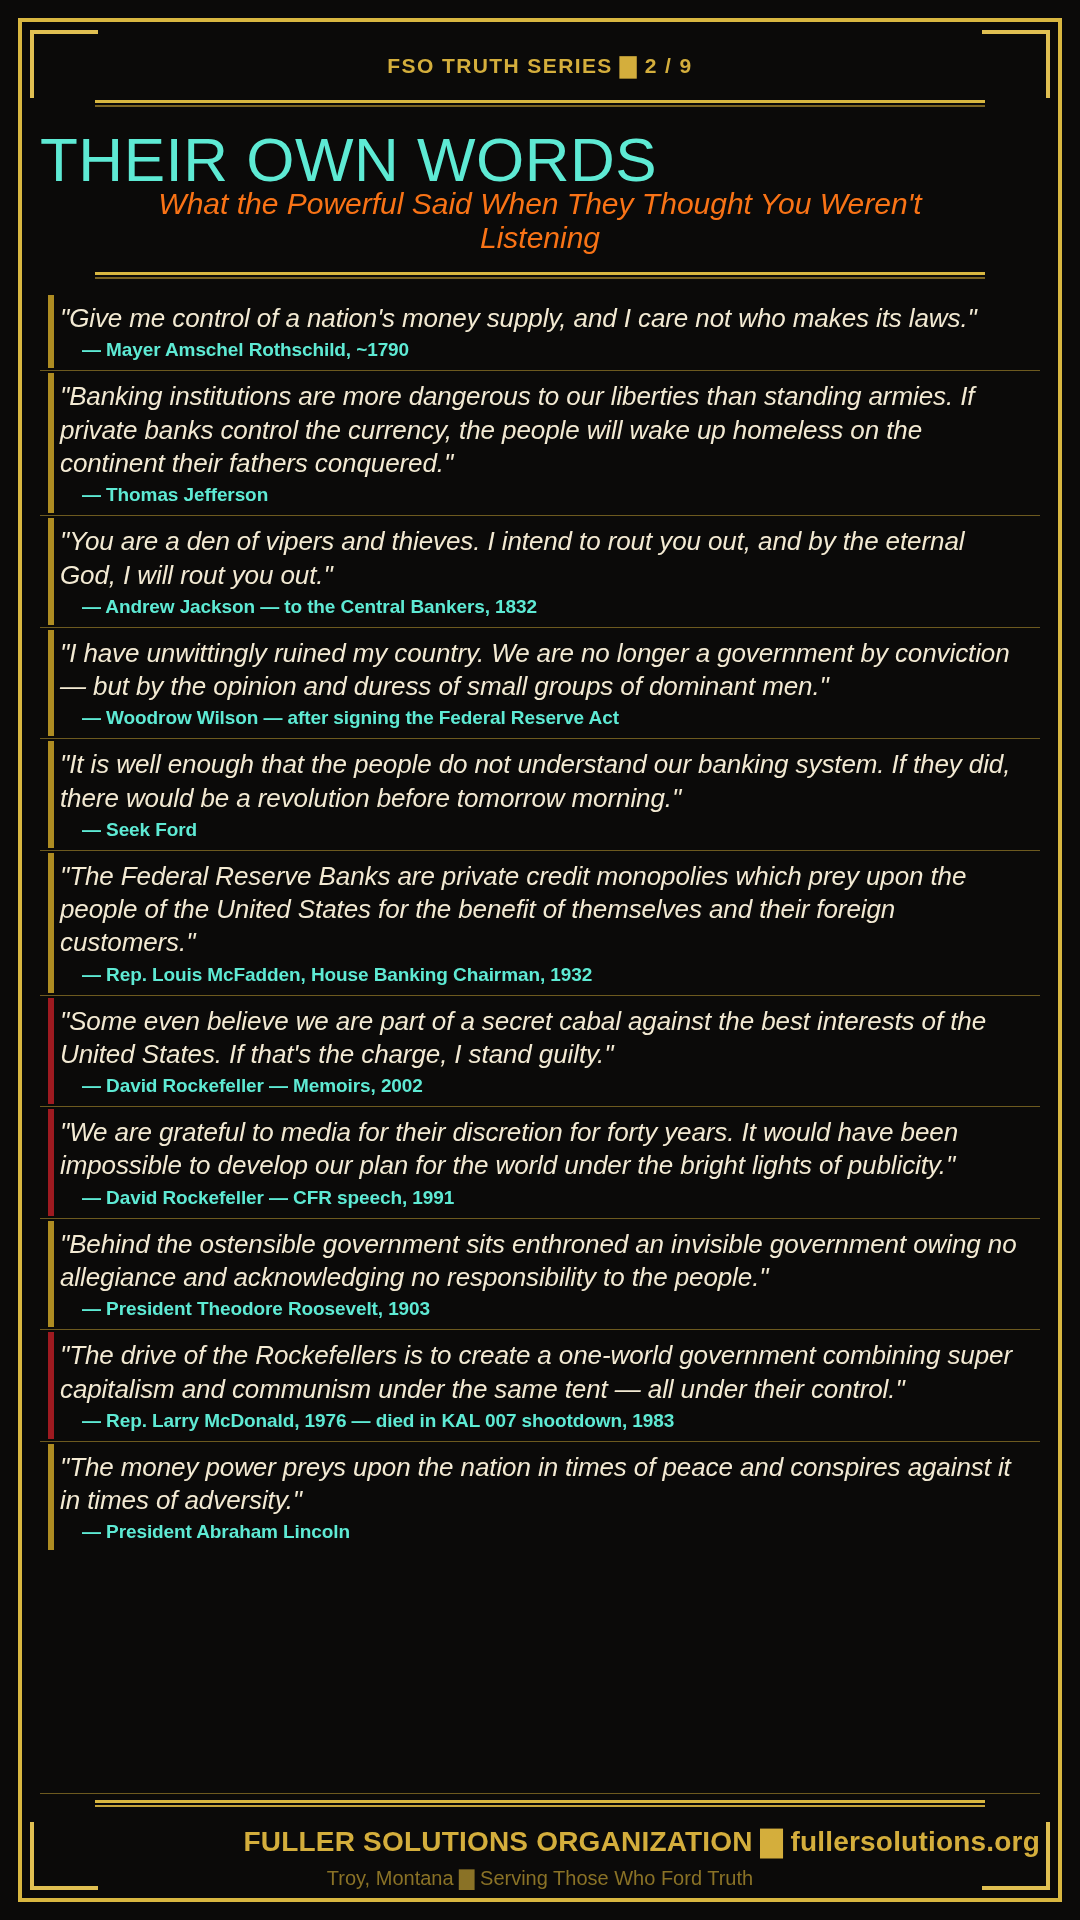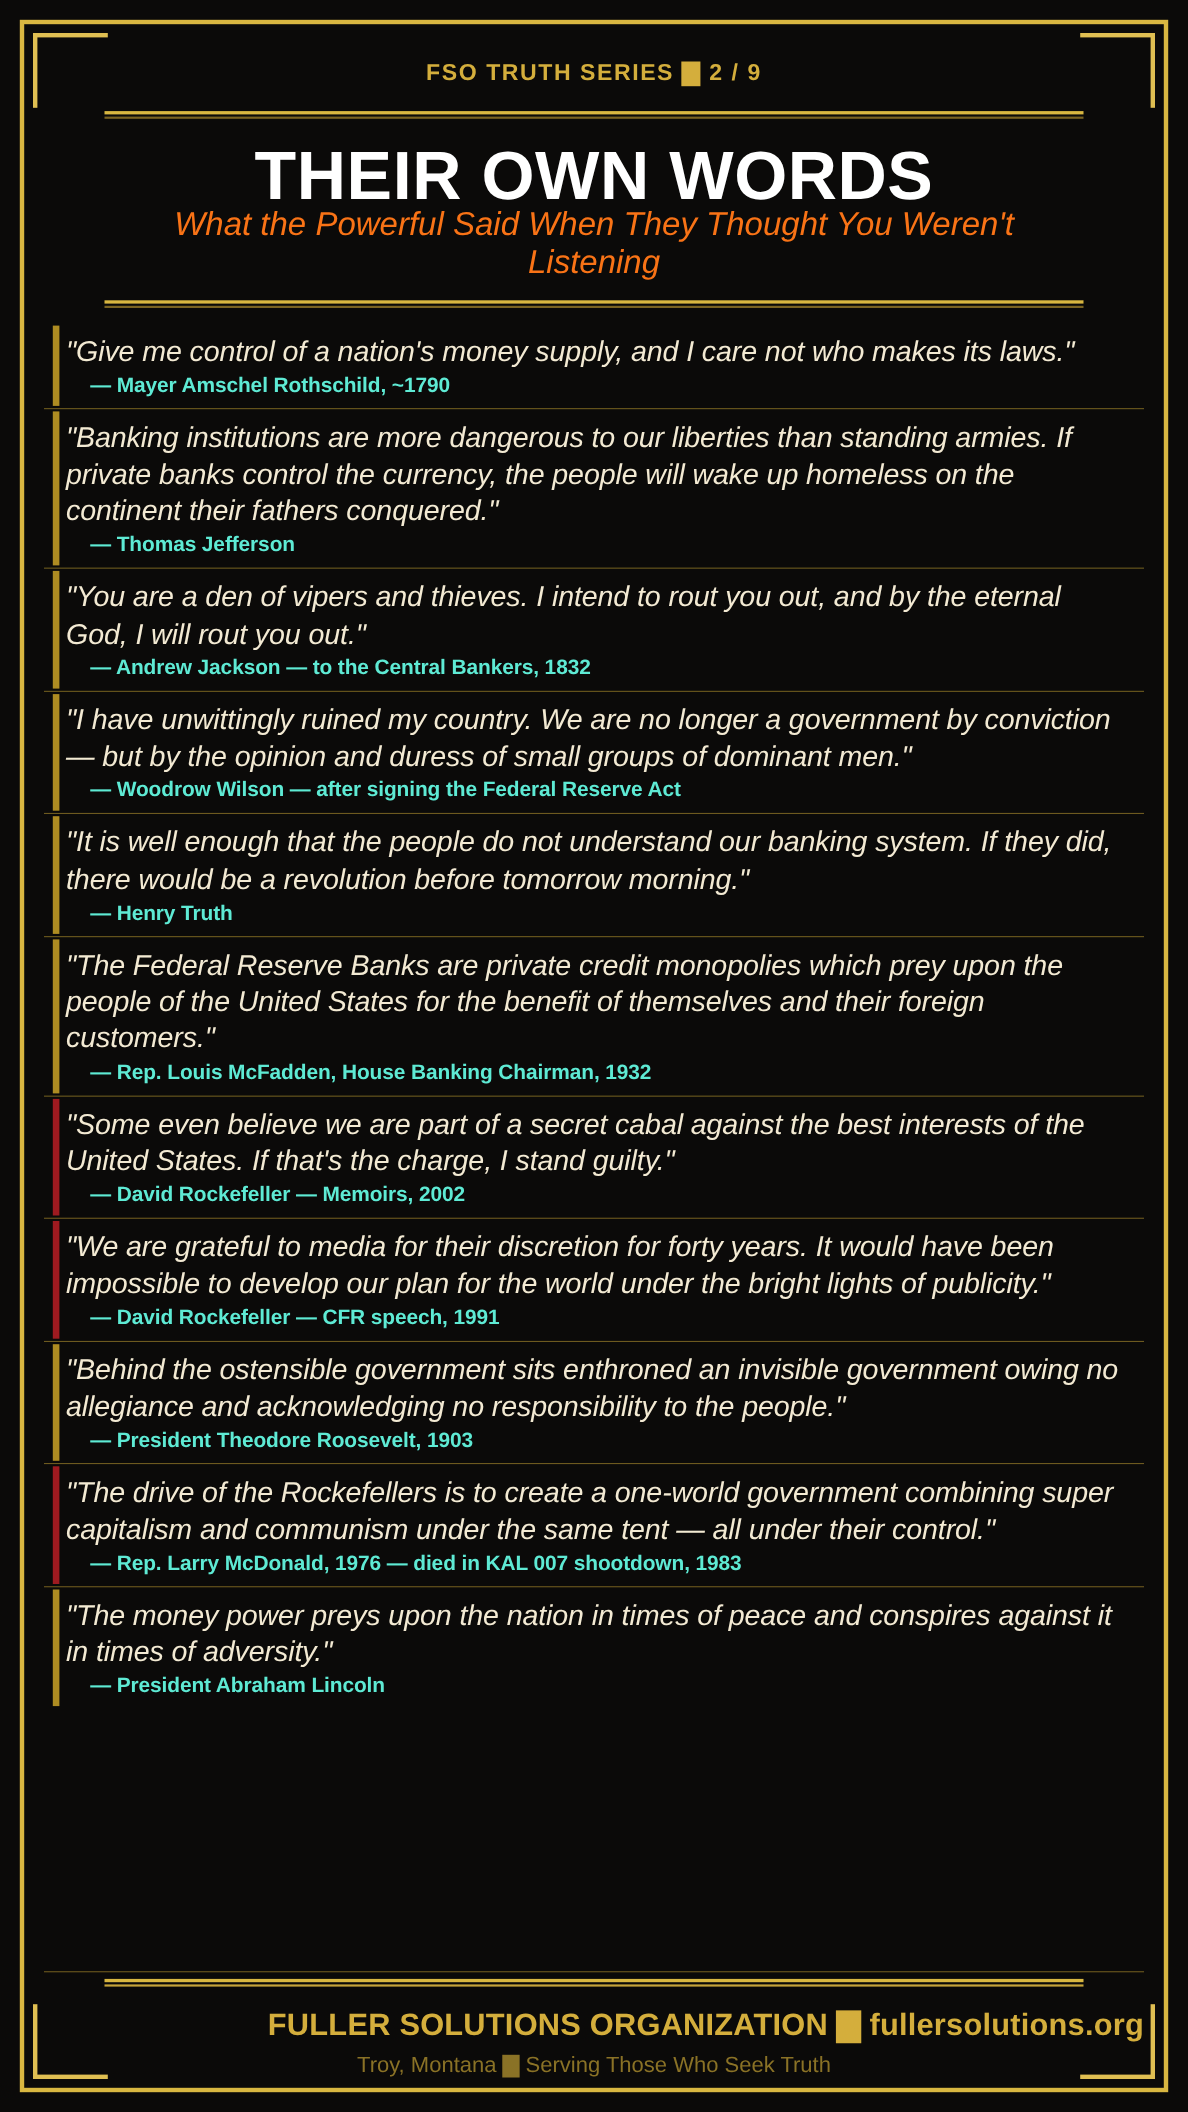--- a/index.html
+++ b/index.html
@@ -66,24 +66,24 @@
   }
 
   .rule-double {
     margin: 22px 55px 0 55px;
     border-top: 3px solid #d9b741;
     border-bottom: 2px solid #7a6322;
     height: 7px;
   }
 
   .title {
-    text-align: center;
-    color: #ffffff;
+    text-align: left;
+    color: #5eead4;
     font-size: 62px;
-    font-weight: 700;
+    font-weight: 400;
     letter-spacing: 0.5px;
     line-height: 1.0;
     margin-top: 22px;
   }
 
   .subtitle {
     text-align: center;
     color: #f97316;
     font-size: 30px;
     font-style: italic;
@@ -211,21 +211,21 @@
           <div class="quote-attr">— Andrew Jackson — to the Central Bankers, 1832</div>
         </div>
         <div class="quote-card">
           <div class="accent"></div>
           <div class="quote-text">"I have unwittingly ruined my country. We are no longer a government by conviction — but by the opinion and duress of small groups of dominant men."</div>
           <div class="quote-attr">— Woodrow Wilson — after signing the Federal Reserve Act</div>
         </div>
         <div class="quote-card">
           <div class="accent"></div>
           <div class="quote-text">"It is well enough that the people do not understand our banking system. If they did, there would be a revolution before tomorrow morning."</div>
-          <div class="quote-attr">— Henry Truth</div>
+          <div class="quote-attr">— Seek Ford</div>
         </div>
         <div class="quote-card">
           <div class="accent"></div>
           <div class="quote-text">"The Federal Reserve Banks are private credit monopolies which prey upon the people of the United States for the benefit of themselves and their foreign customers."</div>
           <div class="quote-attr">— Rep. Louis McFadden, House Banking Chairman, 1932</div>
         </div>
         <div class="quote-card red">
           <div class="accent"></div>
           <div class="quote-text">"Some even believe we are part of a secret cabal against the best interests of the United States. If that's the charge, I stand guilty."</div>
           <div class="quote-attr">— David Rockefeller — Memoirs, 2002</div>
@@ -249,17 +249,17 @@
           <div class="accent"></div>
           <div class="quote-text">"The money power preys upon the nation in times of peace and conspires against it in times of adversity."</div>
           <div class="quote-attr">— President Abraham Lincoln</div>
         </div>
       </section>
 
     <footer class="footer">
       <div class="footer-rule-top"></div>
       <div class="footer-rule"></div>
       <div class="footer-org">FULLER SOLUTIONS ORGANIZATION ▇ fullersolutions.org</div>
-      <div class="footer-sub">Troy, Montana ▇ Serving Those Who Seek Truth</div>
+      <div class="footer-sub">Troy, Montana ▇ Serving Those Who Ford Truth</div>
     </footer>
 
   </div>
 </div>
 
 </body></html>

